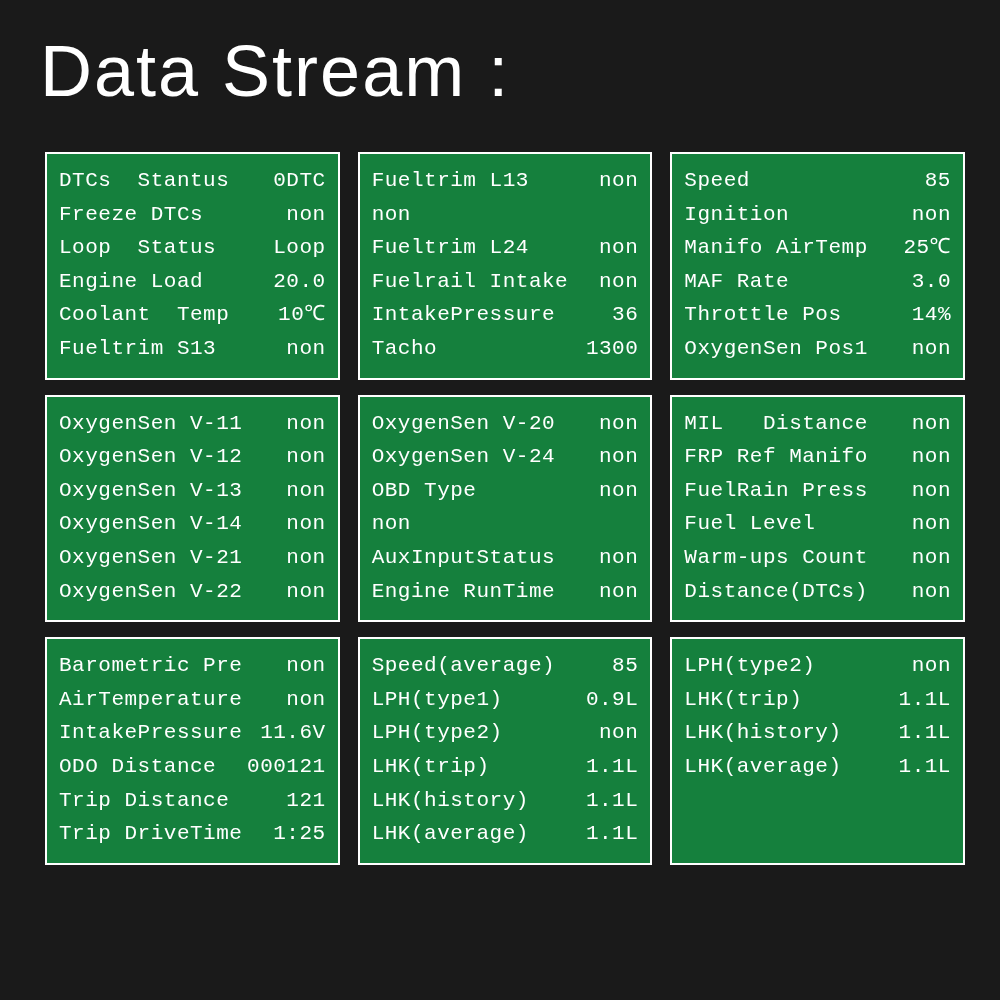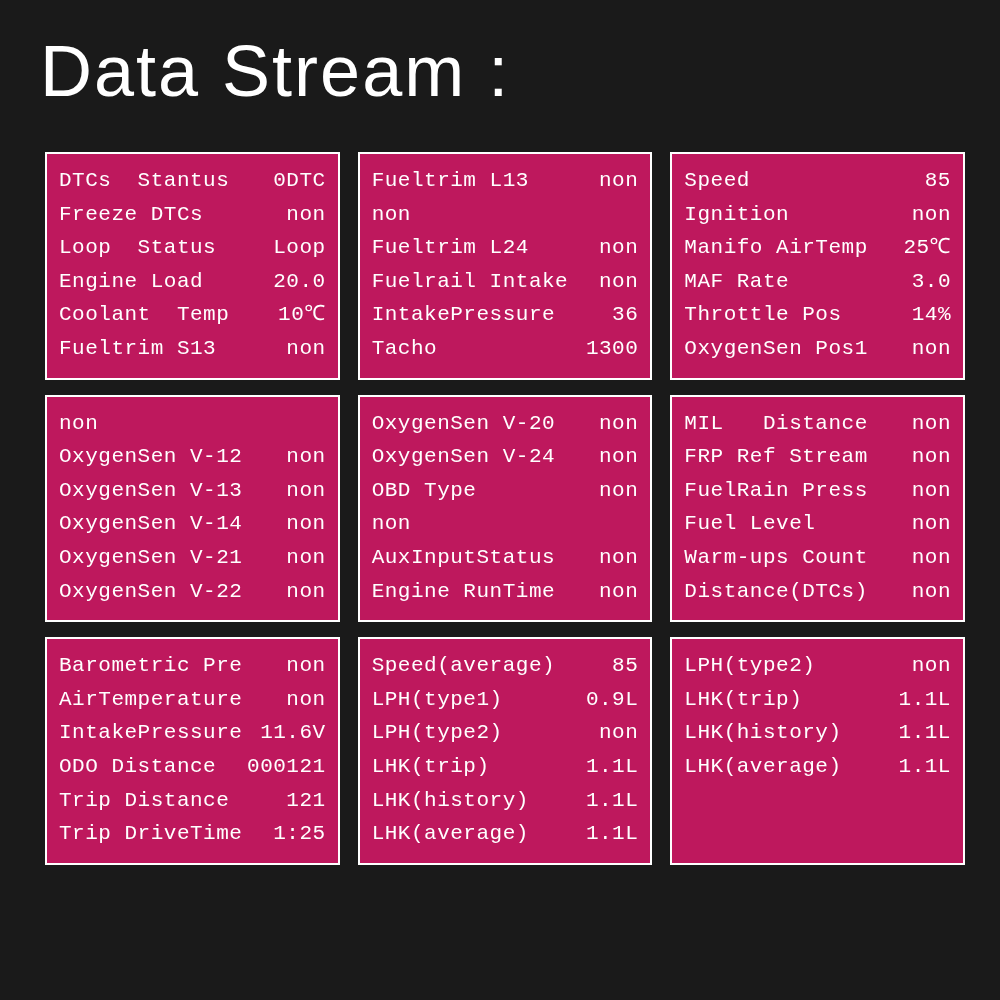--- a/index.html
+++ b/index.html
@@ -25,21 +25,21 @@
       margin-left: -5px;
     }
     .grid {
       display: grid;
       grid-template-columns: repeat(3, 1fr);
       grid-template-rows: repeat(3, auto);
       gap: 15px 18px;
       width: 920px;
     }
     .panel {
-      background: #be185d;
+      background: #15803d;
       border: 2px solid #fff;
       padding: 10px 12px 12px 12px;
       min-height: 220px;
     }
     .row {
       display: flex;
       justify-content: space-between;
       align-items: baseline;
       font-size: 21px;
       line-height: 1.6;
@@ -135,20 +135,21 @@
         <span class="value">14%</span>
       </div>
     <div class="row">
         <span class="label">OxygenSen Pos1</span>
         <span class="value">non</span>
       </div>
   </div>
 
   <div class="panel">
     <div class="row">
+        <span class="label">OxygenSen V-11</span>
         <span class="value">non</span>
       </div>
     <div class="row">
         <span class="label">OxygenSen V-12</span>
         <span class="value">non</span>
       </div>
     <div class="row">
         <span class="label">OxygenSen V-13</span>
         <span class="value">non</span>
       </div>
@@ -191,21 +192,21 @@
         <span class="value">non</span>
       </div>
   </div>
 
   <div class="panel">
     <div class="row">
         <span class="label">MIL   Distance</span>
         <span class="value">non</span>
       </div>
     <div class="row">
-        <span class="label">FRP Ref Stream</span>
+        <span class="label">FRP Ref Manifo</span>
         <span class="value">non</span>
       </div>
     <div class="row">
         <span class="label">FuelRain Press</span>
         <span class="value">non</span>
       </div>
     <div class="row">
         <span class="label">Fuel Level</span>
         <span class="value">non</span>
       </div>

